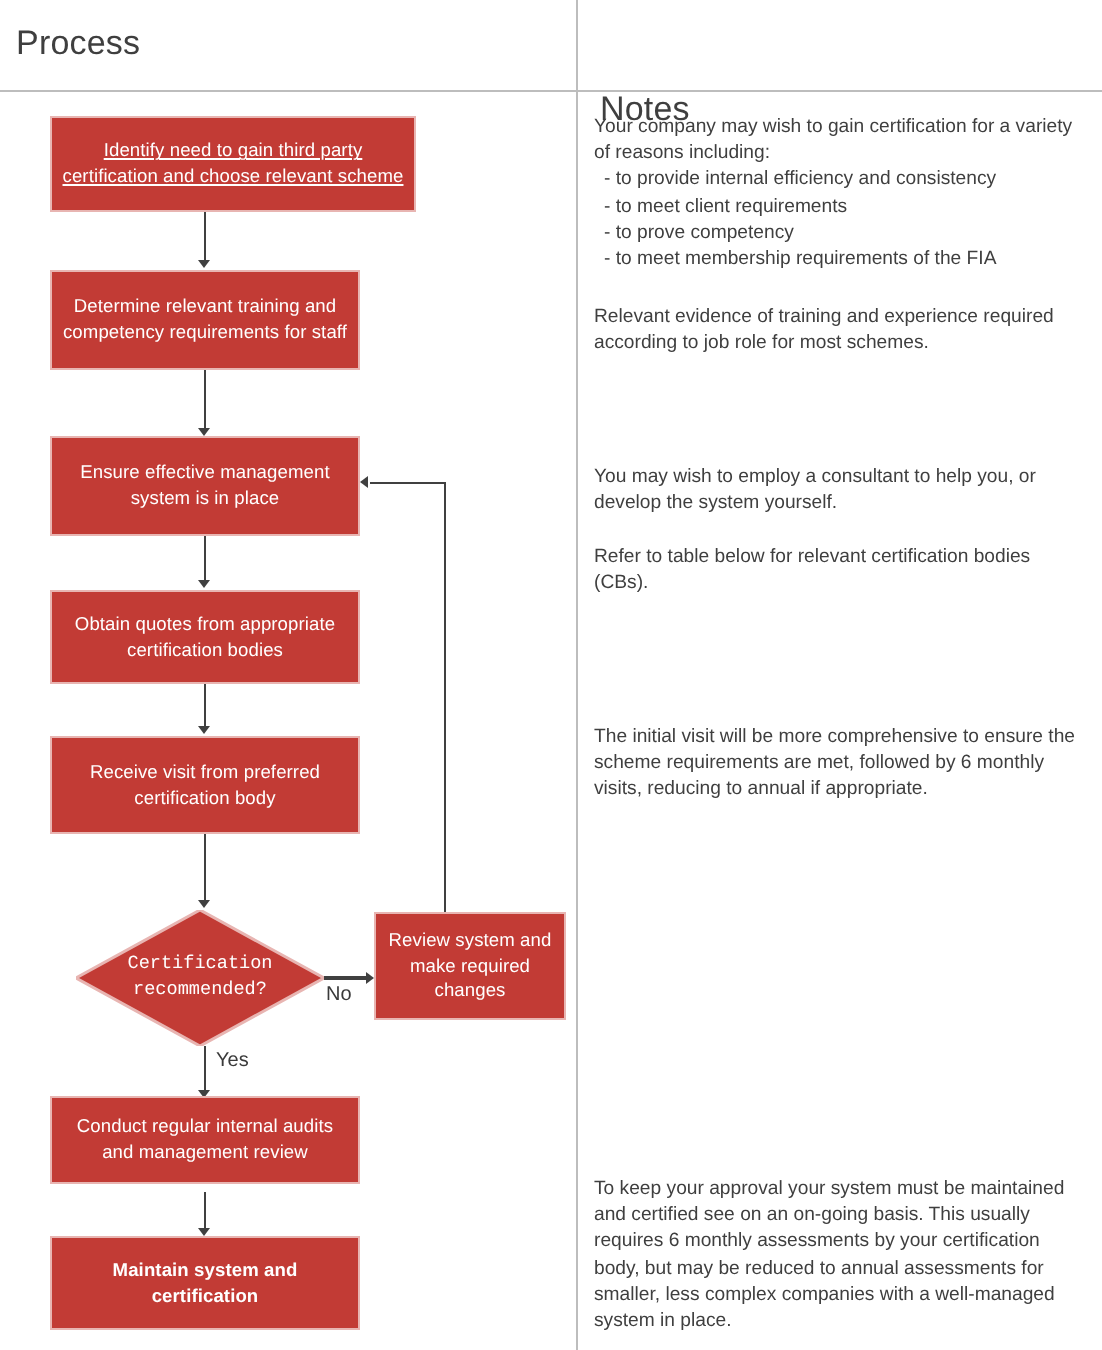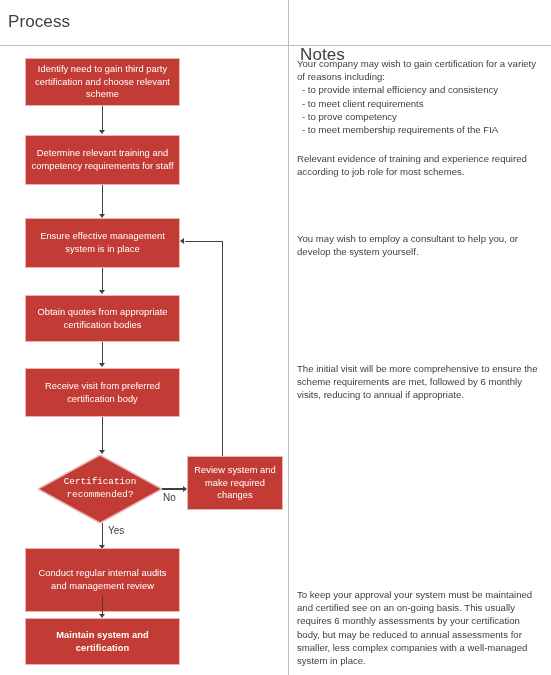--- a/index.html
+++ b/index.html
@@ -161,21 +161,21 @@
 
 <div id="page">
 
   <div class="col-head process">Process</div>
   <div class="col-head notes">Notes</div>
   <div class="header-rule"></div>
   <div class="col-divider"></div>
 
   <div class="flow">
 
-    <div class="node" style="left:25px; top:13px; width:155px; height:48px;">
+    <div class="node" style="left:25px; top:13px; width:183px; height:48px;text-decoration:underline;">
       <span>Identify need to gain third party certification and choose relevant scheme</span>
     </div>
     <div class="conn v" style="left:102px; top:61px; height:24px;"></div>
     <div class="arrowhead-down" style="left:99.4px; top:85px;"></div>
 
     <div class="node" style="left:25px; top:90px; width:155px; height:50px;">
       <span>Determine relevant training and competency requirements for staff</span>
     </div>
     <div class="conn v" style="left:102px; top:140px; height:29px;"></div>
     <div class="arrowhead-down" style="left:99.4px; top:169px;"></div>
@@ -214,21 +214,21 @@
     </div>
 
     <div class="conn v" style="left:221.5px; top:196px; height:215px;"></div>
     <div class="conn h" style="left:185px; top:195.5px; width:37px;"></div>
     <div class="arrowhead-left" style="left:180px; top:193px;"></div>
 
     <div class="conn v" style="left:102px; top:478px; height:22px;"></div>
     <div class="arrowhead-down" style="left:99.4px; top:500px;"></div>
     <div class="edge-label" style="left:108px; top:480px;">Yes</div>
 
-    <div class="node" style="left:25px; top:503px; width:155px; height:64px;">
+    <div class="node" style="left:25px; top:503px; width:155px; height:44px;">
       <span>Conduct regular internal audits and management review</span>
     </div>
     <div class="conn v" style="left:102px; top:551px; height:18px;"></div>
     <div class="arrowhead-down" style="left:99.4px; top:569px;"></div>
 
     <div class="node" style="left:25px; top:573px; width:155px; height:47px;font-weight:bold;">
       <span>Maintain system and certification</span>
     </div>
 
   </div>
@@ -247,20 +247,23 @@
 
     <div class="note-block" style="top:107px;">
       <p>Relevant evidence of training and experience required according to job role for most schemes.</p>
     </div>
 
 
     <div class="note-block" style="top:187px;">
       <p>You may wish to employ a consultant to help you, or develop the system yourself.</p>
     </div>
 
+    <div class="note-block" style="top:227px;">
+      <p>Refer to table below for relevant certification bodies (CBs).</p>
+    </div>
 
     <div class="note-block" style="top:317px;">
       <p>The initial visit will be more comprehensive to ensure the scheme requirements are met, followed by 6 monthly visits, reducing to annual if appropriate.</p>
     </div>
 
     <div class="note-block" style="top:543px;">
       <p>To keep your approval your system must be maintained and certified see on an on-going basis.  This usually requires 6 monthly assessments by your certification body, but may be reduced to annual assessments for smaller, less complex companies with a well-managed system in place.</p>
     </div>
 
   </div>

